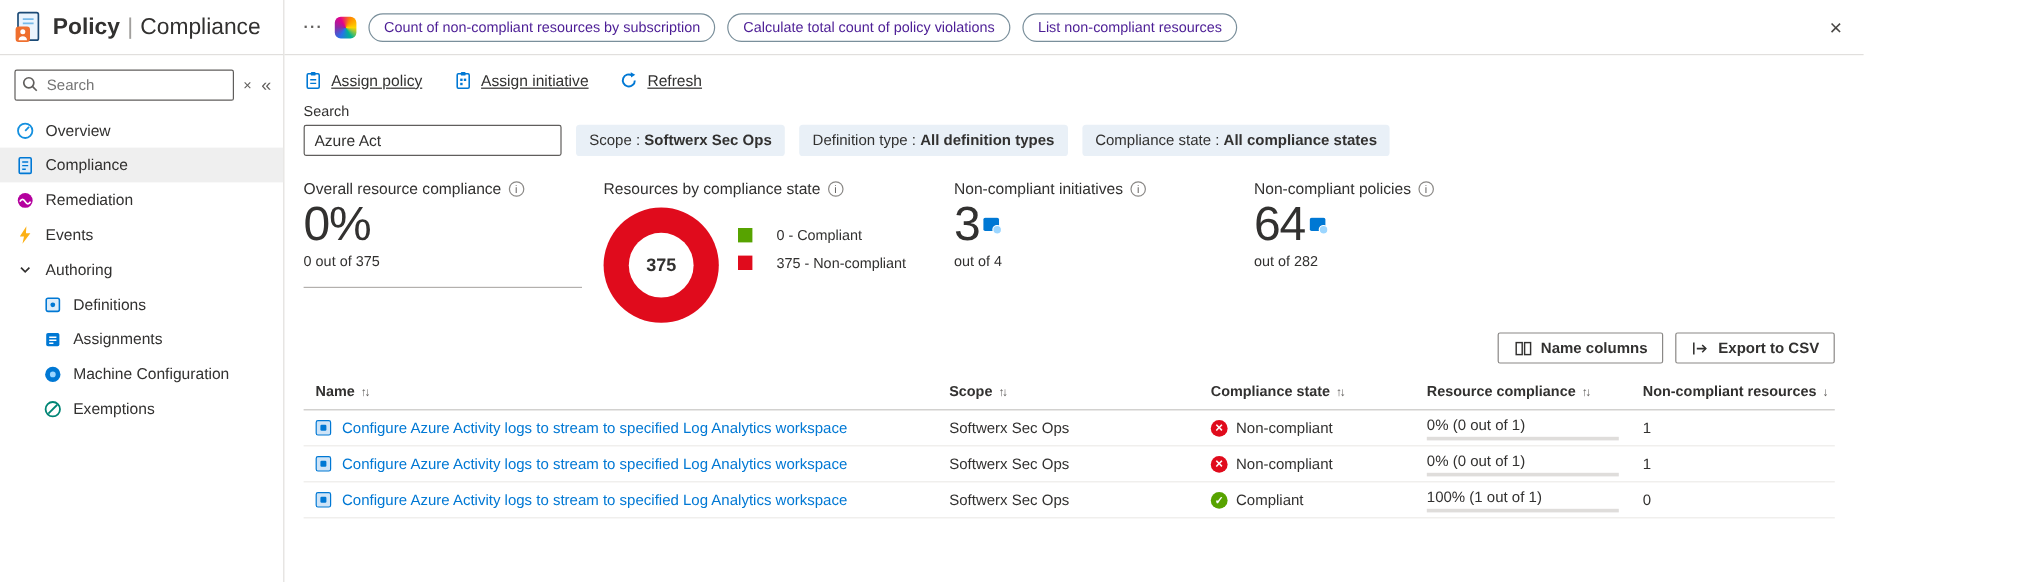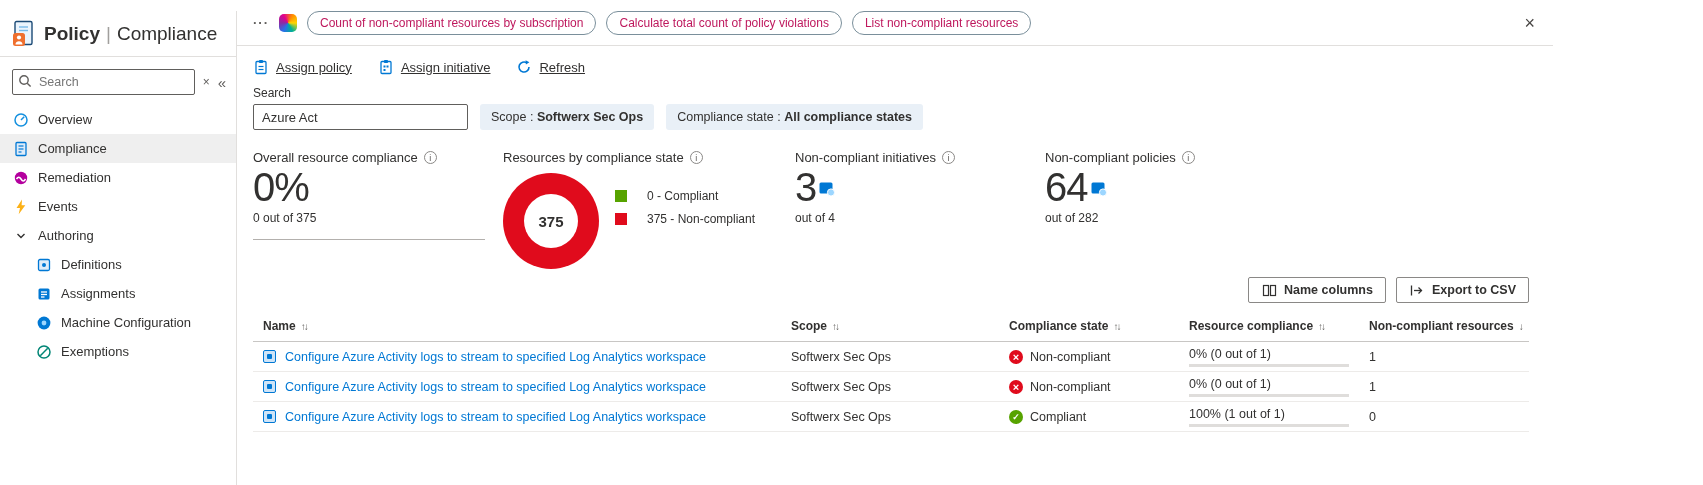--- a/index.html
+++ b/index.html
@@ -1,21 +1,21 @@
 <!DOCTYPE html>
 <html><head>
 <meta charset="utf-8">
 <style>
   * { box-sizing: border-box; }
   body { margin:0; width:1703px; height:485px; background:#fff; color:#323130;
          font-family:"Liberation Sans", sans-serif; overflow:hidden; }
   .app { display:flex; height:100%; }
 
   
-  .sidebar { width:237px; flex-shrink:0; border-right:1px solid #e1dfdd; display:flex; flex-direction:column;margin-top:11px; }
+  .sidebar { width:237px; flex-shrink:0; border-right:1px solid #e1dfdd; display:flex; flex-direction:column; }
   .sb-head { height:46px; display:flex; align-items:center; gap:8px; padding:0 12px; border-bottom:1px solid #e1dfdd; }
   .sb-title { font-size:19px; white-space:nowrap; display:flex; align-items:baseline; }
   .sb-title .bold { font-weight:700; }
   .sb-sep { color:#a19f9d; margin:0 6px; font-weight:300; }
   .sb-search { display:flex; align-items:center; gap:8px; margin:12px 10px 8px 12px; }
   .search-wrap { position:relative; flex:1; }
   .search-wrap input { width:100%; height:26px; border:1px solid #605e5c; border-radius:2px;
       padding:0 6px 0 26px; font:12.5px "Liberation Sans",sans-serif; color:#323130; outline:none; }
   .search-wrap svg { position:absolute; left:6px; top:5px; }
   .sb-ico-btn { color:#605e5c; font-size:12px; cursor:pointer; line-height:1; }
@@ -26,21 +26,21 @@
   .nav-item.sub { padding-left:36px;text-align:center; }
   .icon16 { width:16px; height:16px; display:inline-flex; flex-shrink:0; align-items:center; justify-content:center; }
 
   
   .main { width:1316px; display:flex; flex-direction:column; }
   .copilot-bar { height:46px; display:flex; align-items:center; gap:10px; padding:0 18px 0 16px; border-bottom:1px solid #e1dfdd; }
   .ellipsis { color:#605e5c; font-size:13px; font-weight:700; letter-spacing:1px; cursor:pointer; }
   .copilot-icon { width:18px; height:18px; border-radius:5px; cursor:pointer;
       background:conic-gradient(from 210deg,#2870ea,#8a2da5,#e3008c,#ff8c00,#ffd500,#00b294,#2870ea); }
   .prompt-pill { border:1px solid #7a8f9b; border-radius:13px; padding:4px 12px; font-size:12px; background:#fff;
-      color:#be185d; cursor:pointer; white-space:nowrap; }
+      color:#4c1d95; cursor:pointer; white-space:nowrap; }
   .close-x { margin-left:auto; font-size:18px; color:#484644; cursor:pointer; line-height:1; }
 
   .toolbar { display:flex; align-items:center; gap:26px; padding:13px 16px 11px;text-decoration:underline; }
   .tb-item { display:flex; align-items:center; gap:7px; font-size:13px; cursor:pointer; }
 
   .filterbar { padding:0 16px; }
   .filter-label { font-size:12px; margin-bottom:4px; }
   .filter-row { display:flex; align-items:center; gap:12px; }
   .filter-input { width:215px; height:26px; border:1px solid #605e5c; border-radius:2px; padding:0 8px;
       font:13px "Liberation Sans",sans-serif; color:#323130; outline:none; }
@@ -266,20 +266,24 @@
 
     <div class="filterbar">
       <div class="filter-label">Search</div>
       <div class="filter-row">
         <input class="filter-input" value="Azure Act" style="">
         <span class="filter-pill">
           <span>Scope :</span>
           <span class="v">Softwerx Sec Ops</span>
         </span>
         <span class="filter-pill">
+          <span>Definition type :</span>
+          <span class="v">All definition types</span>
+        </span>
+        <span class="filter-pill">
           <span>Compliance state :</span>
           <span class="v">All compliance states</span>
         </span>
       </div>
     </div>
 
     <div class="stats">
       <div class="stat-overall">
         <div class="stat-title">
           <span>Overall resource compliance</span>

